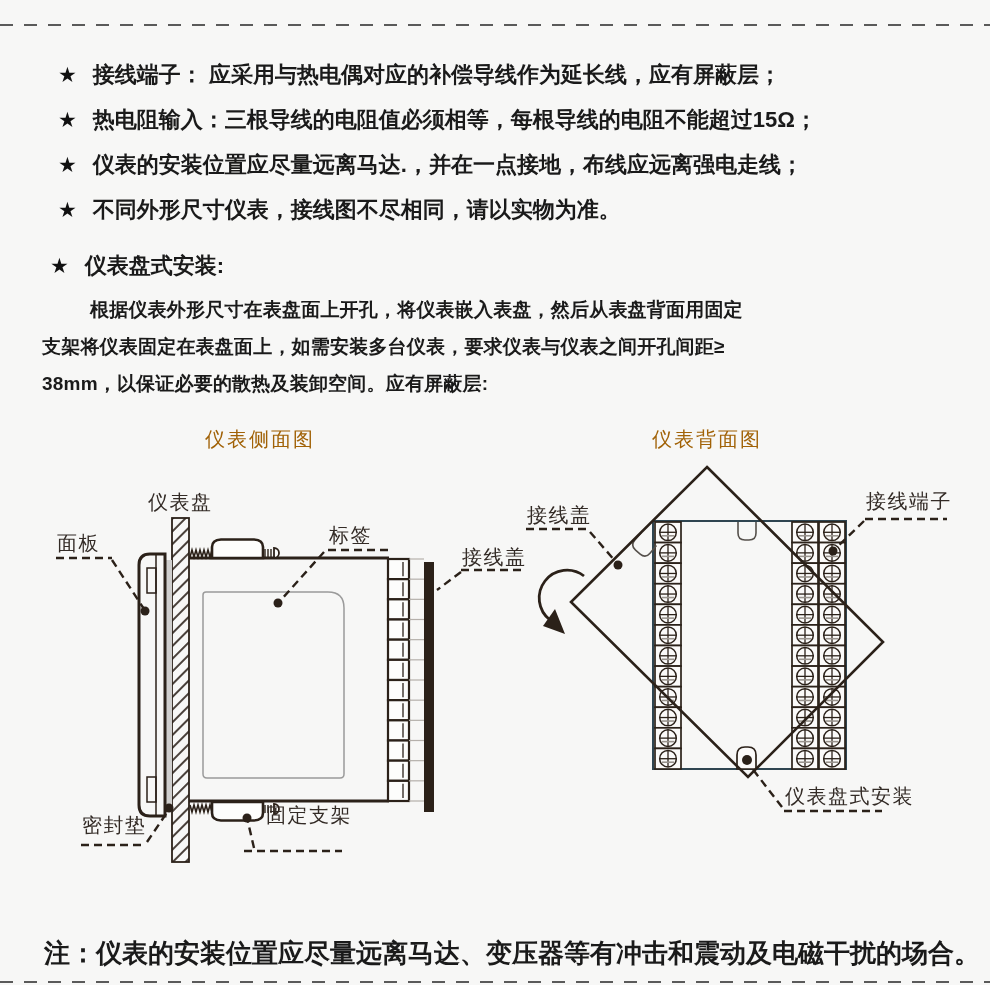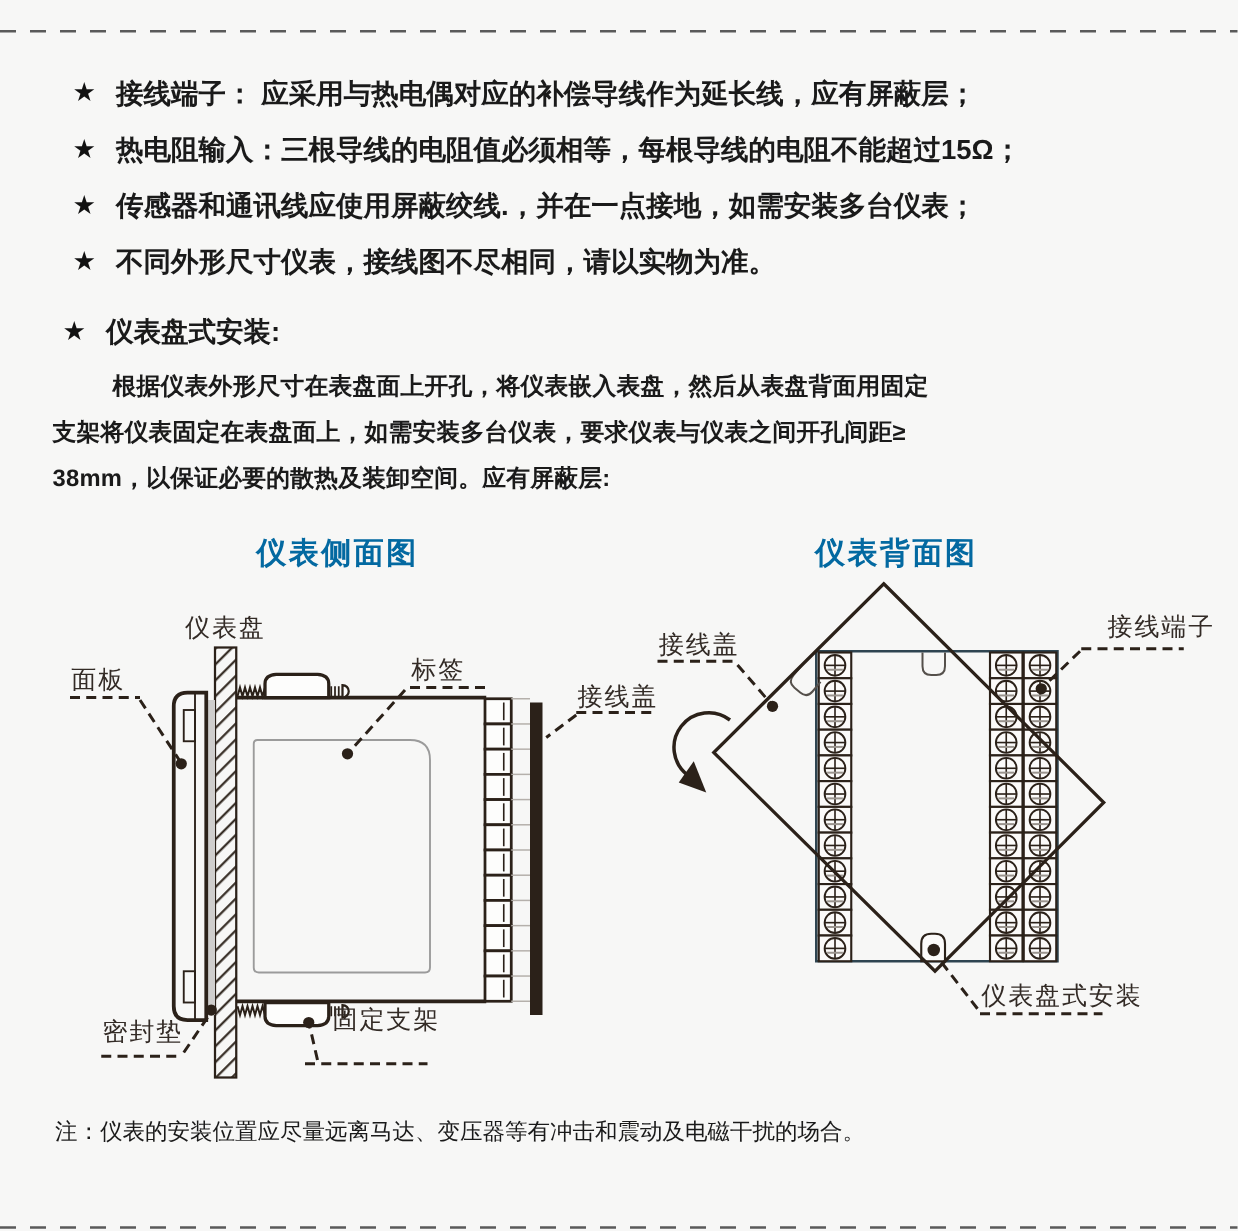--- a/index.html
+++ b/index.html
@@ -7,42 +7,42 @@
     width:990px;height:985px;position:relative;overflow:hidden;
     background:#f7f7f6;
     font-family:"Liberation Sans","DejaVu Sans",sans-serif;
     color:#1a1a1a;
   }
   .dashrule{position:absolute;left:0;width:990px;height:2px;
     background:repeating-linear-gradient(90deg,#5a5a5a 0 13px,transparent 13px 24px);}
   .bullet-row{position:absolute;display:flex;align-items:flex-start;font-weight:bold;font-size:22px;line-height:26px;white-space:nowrap;}
   .star{font-size:21px;margin-right:16px;color:#111;}
   .para-line{position:absolute;font-weight:bold;font-size:19px;line-height:28px;white-space:nowrap;letter-spacing:.2px;}
-  .fig-title{position:absolute;font-family:"Liberation Serif","DejaVu Serif",serif;font-weight:bold;font-size:24px;color:#0369a1;letter-spacing:2px;white-space:nowrap;}
+  .fig-title{position:absolute;font-family:"Liberation Serif","DejaVu Serif",serif;font-weight:normal;font-size:20px;color:#a16207;letter-spacing:2px;white-space:nowrap;}
   .dlabel{position:absolute;font-size:20px;font-weight:500;color:#332b26;letter-spacing:1.5px;white-space:nowrap;}
-  .note-line{position:absolute;font-weight:normal;font-size:18px;white-space:nowrap;}
+  .note-line{position:absolute;font-weight:bold;font-size:26px;white-space:nowrap;margin-top:43px;}
   svg{position:absolute;overflow:visible;}
 </style>
 </head>
 <body>
 
 <div class="dashrule" style="top:24px"></div>
 <div class="dashrule" style="top:981px"></div>
 
 <div class="bullet-row" style="left:58px;top:62px">
   <span class="star">★</span>
   <span>接线端子： 应采用与热电偶对应的补偿导线作为延长线，应有屏蔽层；</span>
 </div>
 <div class="bullet-row" style="left:58px;top:107px">
   <span class="star">★</span>
   <span>热电阻输入：三根导线的电阻值必须相等，每根导线的电阻不能超过15Ω；</span>
 </div>
 <div class="bullet-row" style="left:58px;top:152px">
   <span class="star">★</span>
-  <span>传感器和通讯线应使用屏蔽绞线.，并在一点接地，如需安装多台仪表；</span>
+  <span>仪表的安装位置应尽量远离马达.，并在一点接地，布线应远离强电走线；</span>
 </div>
 <div class="bullet-row" style="left:58px;top:197px">
   <span class="star">★</span>
   <span>不同外形尺寸仪表，接线图不尽相同，请以实物为准。</span>
 </div>
 
 <div class="bullet-row" style="left:50px;top:253px">
   <span class="star">★</span>
   <span>仪表盘式安装:</span>
 </div>
@@ -369,16 +369,16 @@
     <line x1="6" y1="89" x2="69" y2="89"></line>  
       <line x1="70" y1="92" x2="96" y2="122"></line>
     <line x1="345" y1="79" x2="427" y2="79"></line>  
       <line x1="344" y1="81" x2="315" y2="109"></line>
     <line x1="264" y1="371" x2="362" y2="371"></line> 
       <line x1="262" y1="367" x2="231" y2="327"></line>
   </g>
 </svg>
 
 <div class="dlabel" style="left:527px;top:502px">接线盖</div>
-<div class="dlabel" style="left:886px;top:488px">接线端子</div>
+<div class="dlabel" style="left:866px;top:488px">接线端子</div>
 <div class="dlabel" style="left:785px;top:783px">仪表盘式安装</div>
 
 <div class="note-line" style="left:44px;top:893px">注：仪表的安装位置应尽量远离马达、变压器等有冲击和震动及电磁干扰的场合。</div>
 
 </body></html>

